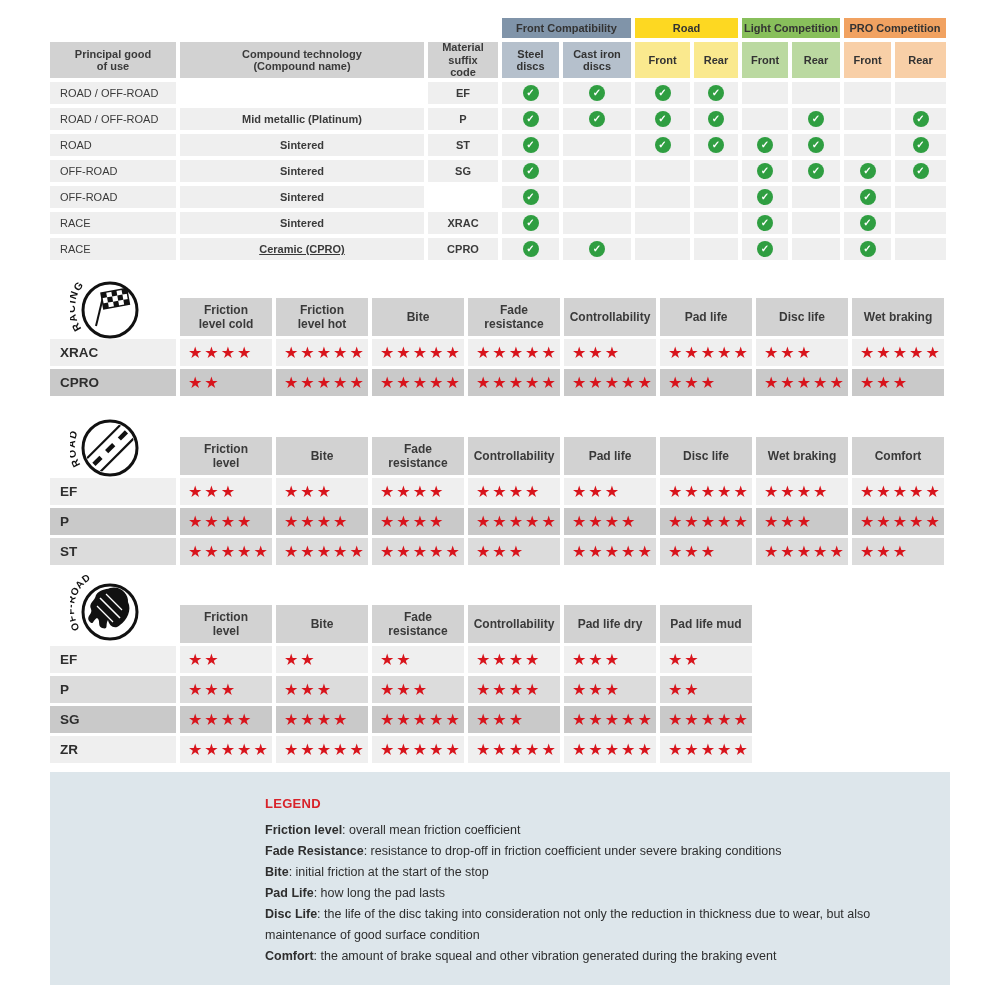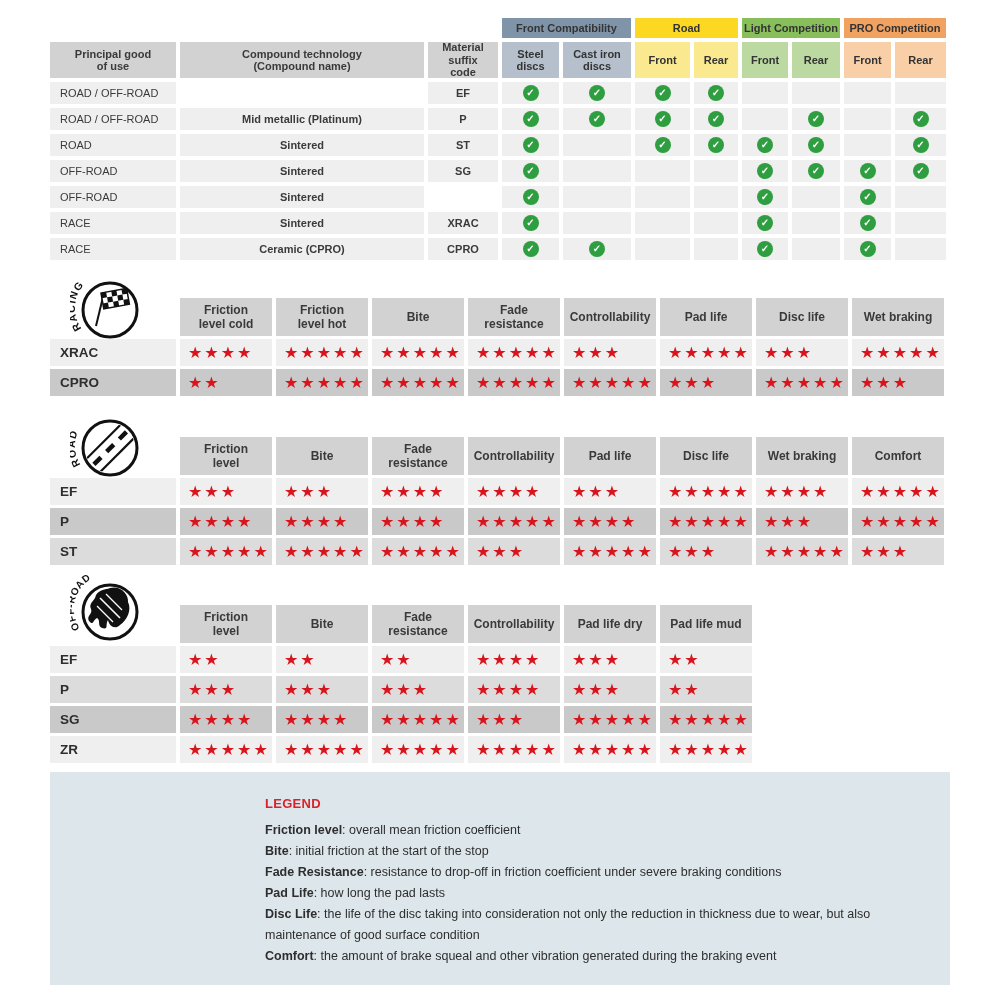--- a/index.html
+++ b/index.html
@@ -193,21 +193,21 @@
       <div class="cell data-cell" style="grid-area: 8 / 7;"></div>
       <div class="cell data-cell" style="grid-area: 8 / 8;">
         <span class="check" style="background: rgb(47, 158, 65);">✓</span>
       </div>
       <div class="cell data-cell" style="grid-area: 8 / 9;"></div>
       <div class="cell data-cell" style="grid-area: 8 / 10;">
         <span class="check" style="background: rgb(47, 158, 65);">✓</span>
       </div>
       <div class="cell data-cell" style="grid-area: 8 / 11;"></div>
       <div class="cell data-cell left" style="grid-area: 9 / 1;">RACE</div>
-      <div class="cell data-cell compound-cell" style="grid-area: 9 / 2;">Ceramic (CPRO)</div>
+      <div class="cell data-cell compound-cell" style="grid-area: 9 / 2; text-decoration: underline;">Ceramic (CPRO)</div>
       <div class="cell data-cell code-cell" style="grid-area: 9 / 3;">CPRO</div>
       <div class="cell data-cell" style="grid-area: 9 / 4;">
         <span class="check" style="background: rgb(47, 158, 65);">✓</span>
       </div>
       <div class="cell data-cell" style="grid-area: 9 / 5;">
         <span class="check" style="background: rgb(47, 158, 65);">✓</span>
       </div>
       <div class="cell data-cell" style="grid-area: 9 / 6;"></div>
       <div class="cell data-cell" style="grid-area: 9 / 7;"></div>
       <div class="cell data-cell" style="grid-area: 9 / 8;">
@@ -389,21 +389,21 @@
       <div class="cell stars shade-light" title="5/5" style="grid-area: 5 / 4; color: rgb(216, 20, 28);">★★★★★</div>
       <div class="cell stars shade-light" title="5/5" style="grid-area: 5 / 5; color: rgb(216, 20, 28);">★★★★★</div>
       <div class="cell stars shade-light" title="5/5" style="grid-area: 5 / 6; color: rgb(216, 20, 28);">★★★★★</div>
       <div class="cell stars shade-light" title="5/5" style="grid-area: 5 / 7; color: rgb(216, 20, 28);">★★★★★</div>
     </section>
 
   <section class="legend" id="legend-box" style="background: rgb(221, 230, 235);">
     <div class="legend-title" style="color: rgb(216, 35, 42);">LEGEND</div>
     <div id="legend-items">
         <div class="legend-item"><b>Friction level</b>: overall mean friction coefficient</div>
+        <div class="legend-item"><b>Fade Resistance</b>: resistance to drop-off in friction coefficient under severe braking conditions</div>
         <div class="legend-item"><b>Bite</b>: initial friction at the start of the stop</div>
-        <div class="legend-item"><b>Fade Resistance</b>: resistance to drop-off in friction coefficient under severe braking conditions</div>
         <div class="legend-item"><b>Pad Life</b>: how long the pad lasts</div>
         <div class="legend-item"><b>Disc Life</b>: the life of the disc taking into consideration not only the reduction in thickness due to wear, but also maintenance of good surface condition</div>
         <div class="legend-item"><b>Comfort</b>: the amount of brake squeal and other vibration generated during the braking event</div>
       </div>
   </section>
 
 </div>
 
 </body></html>

